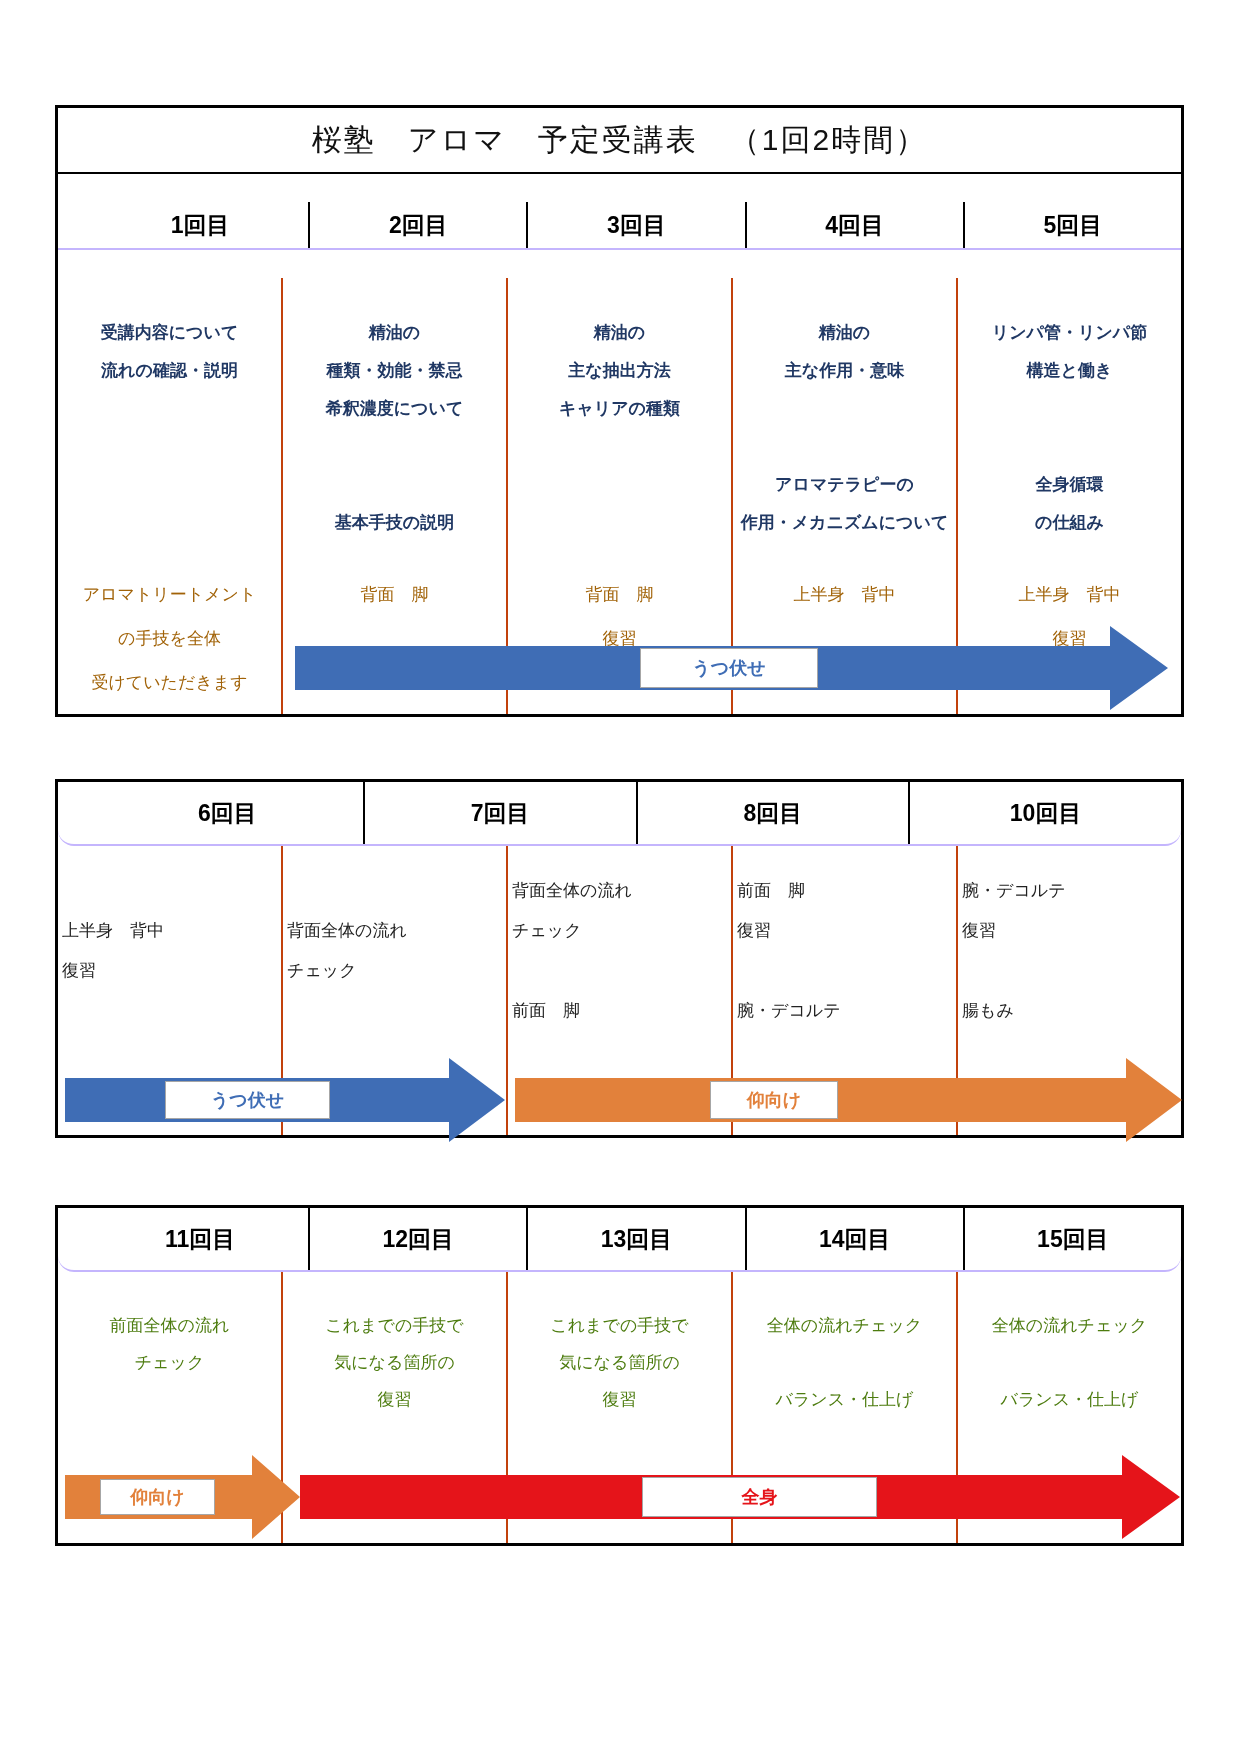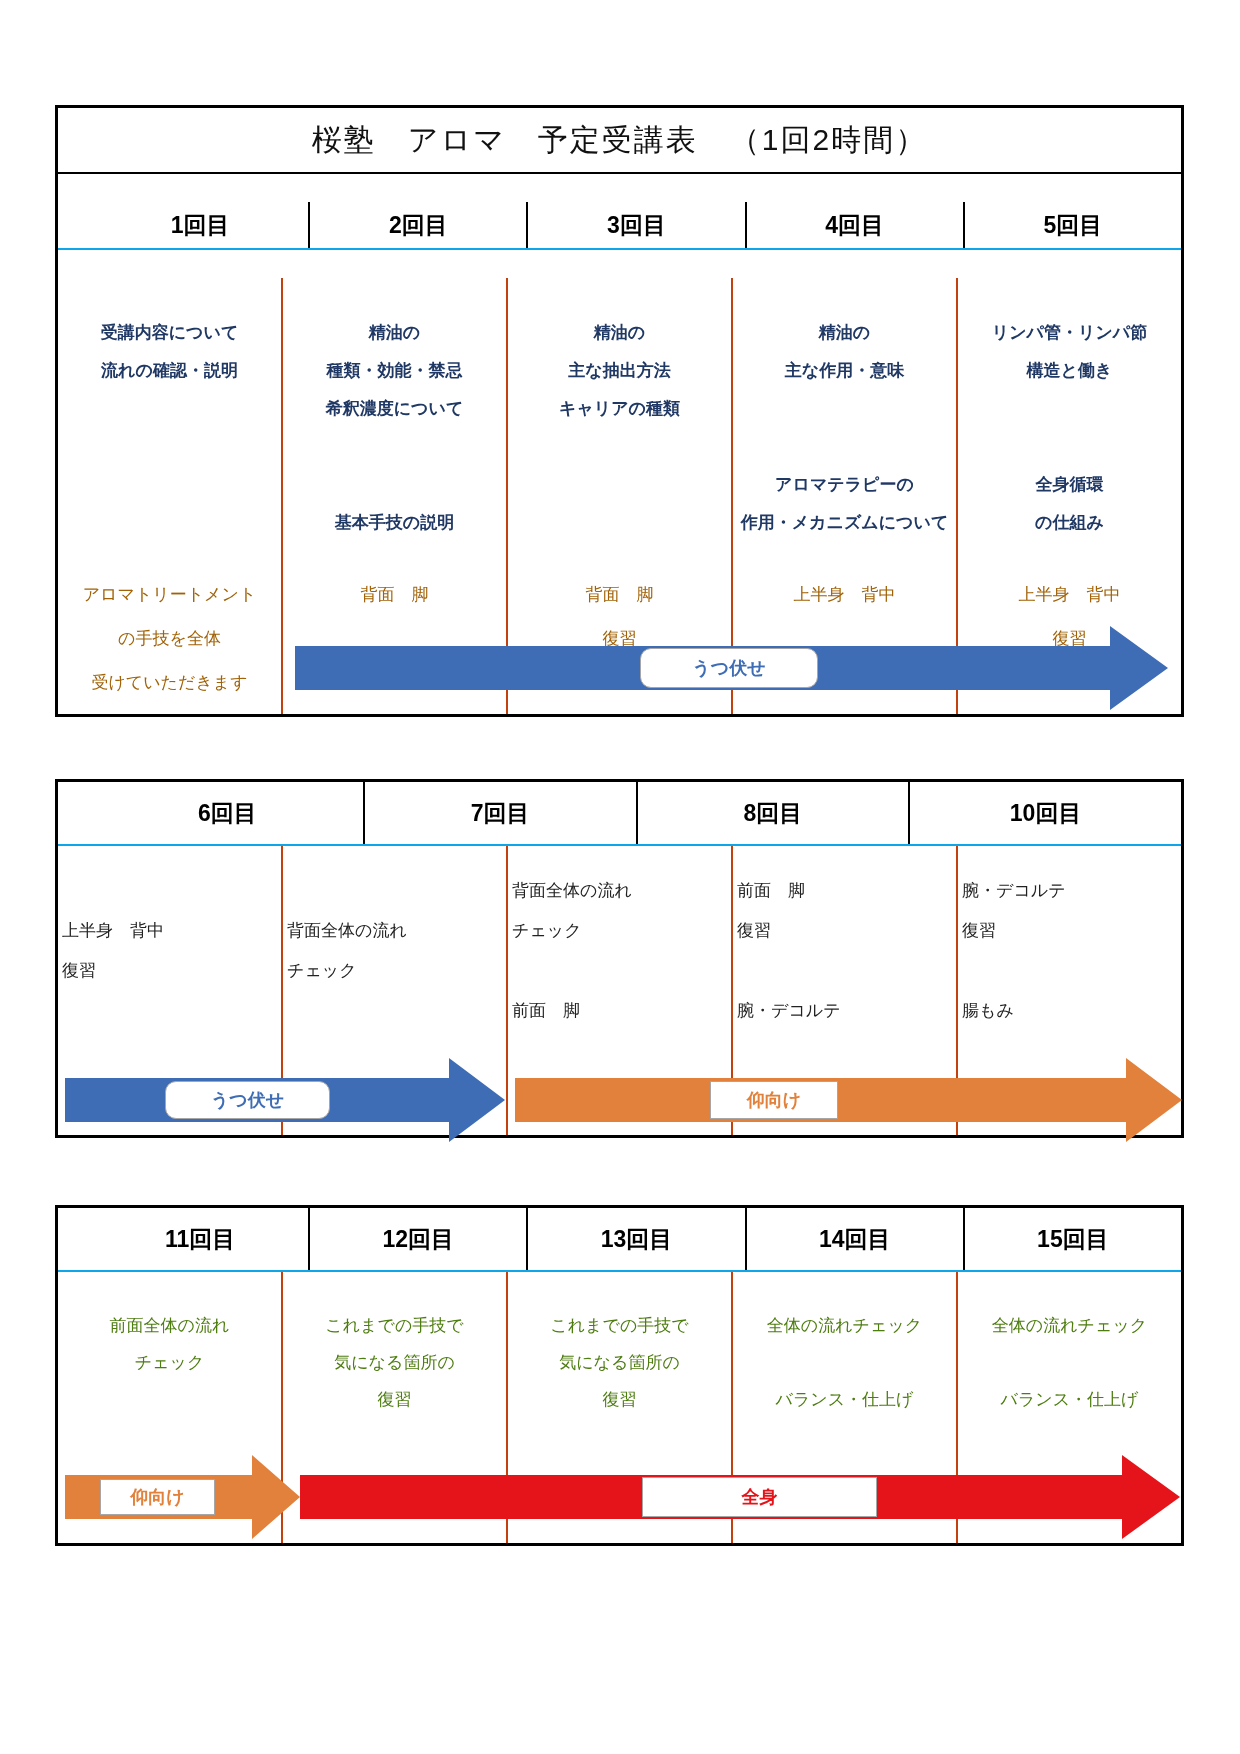--- a/index.html
+++ b/index.html
@@ -7,43 +7,43 @@
     position:relative;width:1240px;height:1754px;background:#fff;overflow:hidden;
     font-family:"Liberation Sans","DejaVu Sans",sans-serif;color:#1a1a1a;
   }
   .tbl{position:absolute;left:55px;width:1129px;border:3px solid #000;box-sizing:border-box;
        display:flex;flex-direction:column;background:#fff;}
   .tbl1{top:105px;height:612px;gap:28px;}
   .tbl2{top:779px;height:359px;}
   .tbl3{top:1205px;height:341px;}
   .row-title{height:64px;border-bottom:2px solid #000;display:flex;align-items:center;justify-content:center;
        font-size:30px;letter-spacing:2px;color:#111;}
-  .row-head{display:flex;border-bottom:2px solid #0ea5e9;padding-left:34px;}
+  .row-head{display:flex;border-bottom:2px solid #c4b5fd;padding-left:34px;}
   .tbl1 .row-head{height:46px;}
-  .tbl2 .row-head,.tbl3 .row-head{height:62px;}
+  .tbl2 .row-head,.tbl3 .row-head{height:62px;border-radius:16px;}
   .hc{flex:1;display:flex;align-items:center;justify-content:center;font-weight:700;font-size:23px;color:#000;
       border-left:2px solid #000;box-sizing:border-box;}
   .hc:first-child{border-left:none;}
   .row-body{flex:1;display:flex;position:relative;}
   .cell{flex:1;position:relative;border-left:2px solid #c2410c;box-sizing:border-box;}
   .cell:first-child{border-left:none;}
   .topics{position:absolute;top:36px;left:4px;right:4px;text-align:center;
       font-weight:700;font-size:17px;color:var(--navy,#203864);}
   .topics .line{min-height:38px;line-height:38px;}
   .parts{position:absolute;top:295px;left:4px;right:4px;text-align:center;font-size:17px;color:#a16207;}
   .parts .line{min-height:44px;line-height:44px;}
   .lines2{position:absolute;top:25px;left:4px;right:4px;font-size:17px;color:#222;}
   .lines2 .line{min-height:40px;line-height:40px;}
   .lines3{position:absolute;top:35px;left:4px;right:4px;text-align:center;font-size:17px;color:#4d7c0f;}
   .lines3 .line{min-height:37px;line-height:37px;}
   .arrow{position:absolute;height:84px;}
   .arrow svg{position:absolute;left:0;top:0;display:block;}
   .arrow-label{position:absolute;background:#fff;border:1px solid #a6a6a6;display:flex;align-items:center;
       justify-content:center;font-weight:700;font-size:18px;box-sizing:border-box;}
-  .lbl-blue{color:var(--blue,#3F6DB5);border-radius:11px;}
+  .lbl-blue{color:var(--blue,#3F6DB5);}
   .lbl-orange{color:var(--orange,#E2813B);}
   .lbl-red{color:var(--red,#E5141A);}
 </style>
 </head>
 <body>
 
 <div class="page">
 
   <section class="tbl tbl1">
     <div class="row-title">桜塾　アロマ　予定受講表　（1回2時間）</div>

